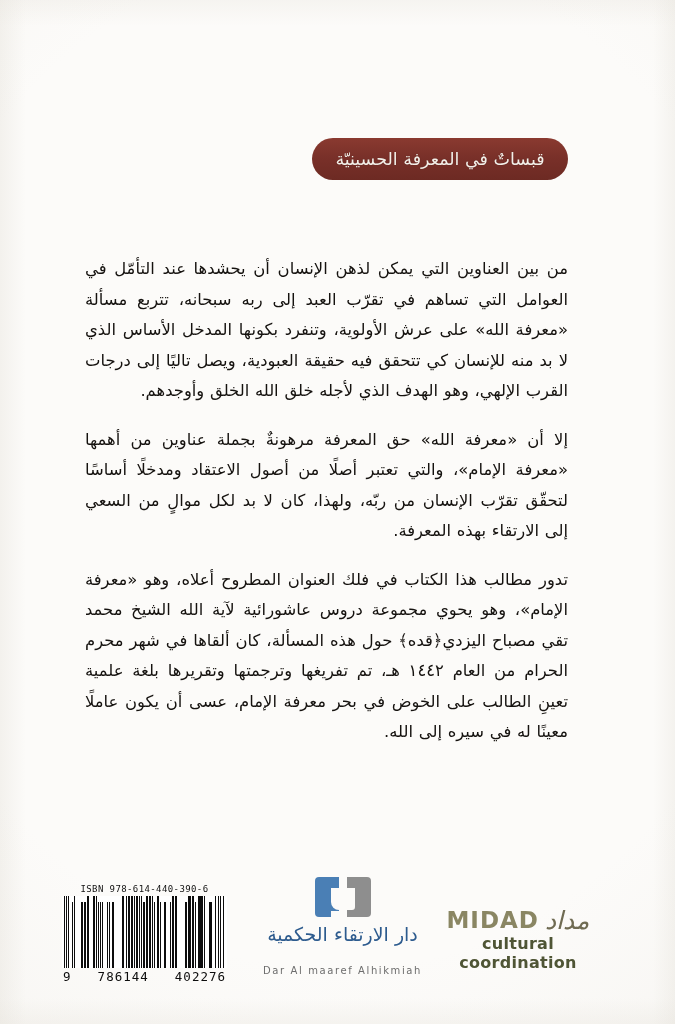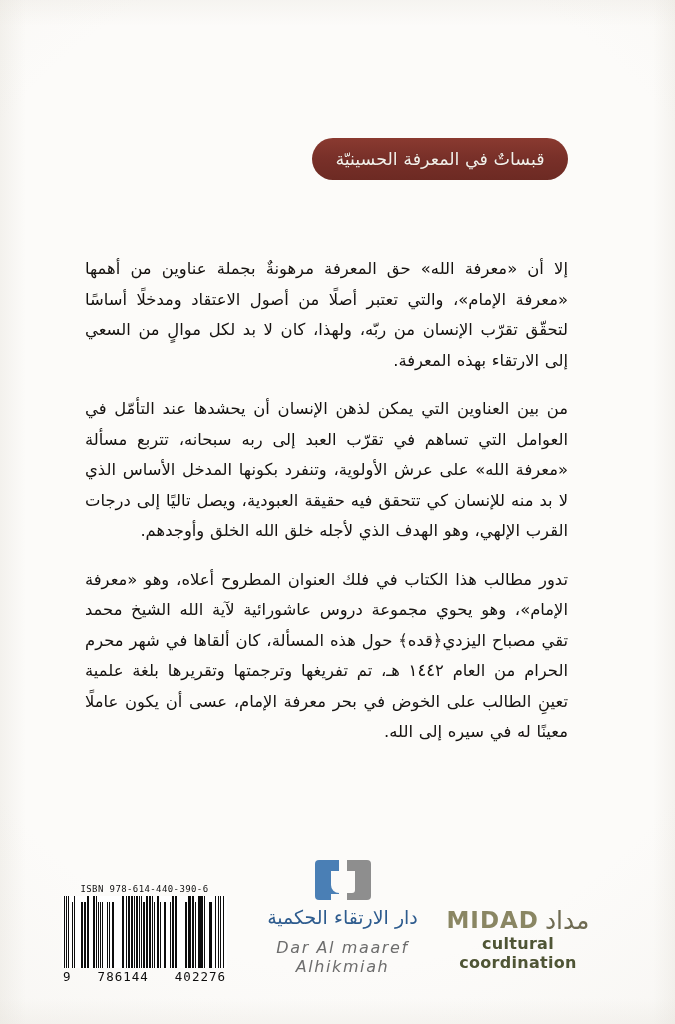--- a/index.html
+++ b/index.html
@@ -182,26 +182,25 @@
     background: #fcfbf9;
   }
   .pub-ar {
     font-size: 19px;
     color: #2d5b8e;
     letter-spacing: 0.5px;
     line-height: 1.25;
     direction: rtl;
   }
   .pub-en {
-    font-size: 16px;
+    font-size: 10px;
     color: #6d6d6d;
     letter-spacing: 1.6px;
     direction: ltr;
-    margin-top: 8px;
-    font-style: italic;
+    margin-top: 18px;
   }
 
   
   .midad {
     position: absolute;
     left: 443px;
     bottom: 12px;
     width: 150px;
     text-align: center;
     direction: rtl;
@@ -227,20 +226,21 @@
     align-items: center;
     justify-content: center;
     gap: 6px;
     direction: rtl;
   }
   .midad-ar {
     font-size: 25px;
     color: #6f6b52;
     letter-spacing: 1px;
     line-height: 1;
+    font-style: italic;
   }
   .midad-en {
     font-size: 23px;
     font-weight: bold;
     color: #8a8663;
     letter-spacing: 1px;
     direction: ltr;
     font-family: "DejaVu Sans", sans-serif;
     line-height: 1;
   }
@@ -258,22 +258,22 @@
 
 <div class="cover">
 
   <div class="paper-grain"></div>
 
   <div class="title-block">
     <div class="title-bar primary">قبساتٌ في المعرفة الحسينيّة</div>
   </div>
 
   <div class="body-text">
+    <p class="para">من بين العناوين التي يمكن لذهن الإنسان أن يحشدها عند التأمّل في العوامل التي تساهم في تقرّب العبد إلى ربه سبحانه، تتربع مسألة «معرفة الله» على عرش الأولوية، وتنفرد بكونها المدخل الأساس الذي لا بد منه للإنسان كي تتحقق فيه حقيقة العبودية، ويصل تاليًا إلى درجات القرب الإلهي، وهو الهدف الذي لأجله خلق الله الخلق وأوجدهم.</p>
     <p class="para">إلا أن «معرفة الله» حق المعرفة مرهونةٌ بجملة عناوين من أهمها «معرفة الإمام»، والتي تعتبر أصلًا من أصول الاعتقاد ومدخلًا أساسًا لتحقّق تقرّب الإنسان من ربّه، ولهذا، كان لا بد لكل موالٍ من السعي إلى الارتقاء بهذه المعرفة.</p>
-    <p class="para">من بين العناوين التي يمكن لذهن الإنسان أن يحشدها عند التأمّل في العوامل التي تساهم في تقرّب العبد إلى ربه سبحانه، تتربع مسألة «معرفة الله» على عرش الأولوية، وتنفرد بكونها المدخل الأساس الذي لا بد منه للإنسان كي تتحقق فيه حقيقة العبودية، ويصل تاليًا إلى درجات القرب الإلهي، وهو الهدف الذي لأجله خلق الله الخلق وأوجدهم.</p>
     <p class="para">تدور مطالب هذا الكتاب في فلك العنوان المطروح أعلاه، وهو «معرفة الإمام»، وهو يحوي مجموعة دروس عاشورائية لآية الله الشيخ محمد تقي مصباح اليزدي﴿قده﴾ حول هذه المسألة، كان ألقاها في شهر محرم الحرام من العام ١٤٤٢ هـ، تم تفريغها وترجمتها وتقريرها بلغة علمية تعينِ الطالب على الخوض في بحر معرفة الإمام، عسى أن يكون عاملًا معينًا له في سيره إلى الله.</p>
   </div>
 
   <div class="bottom-row">
 
     <div class="barcode-wrap">
       <div class="isbn-line">ISBN 978-614-440-390-6</div>
       <div class="bars" id="bars">
           <span class="tall" style="width: 1.6px;"></span>
           <span class="gap" style="width: 1.18px;"></span>

